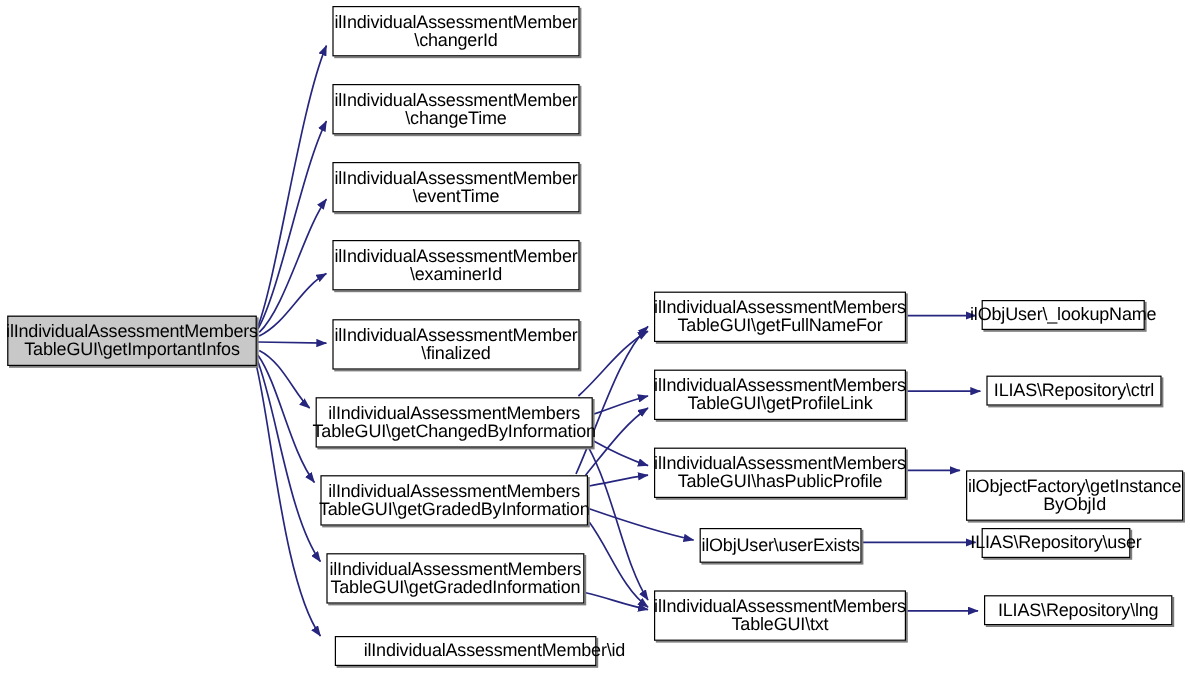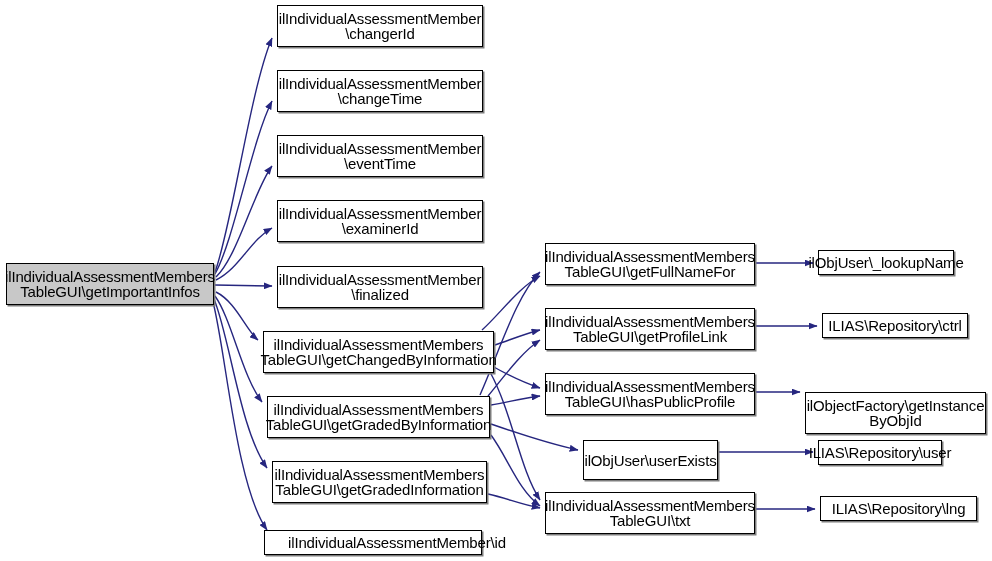--- a/index.html
+++ b/index.html
@@ -95,28 +95,28 @@
       <div class="node" style="left: 277px; top: 200px; width: 206px; height: 42px;">ilIndividualAssessmentMember
 \examinerId</div>
       <div class="node" style="left: 277px; top: 266px; width: 206px; height: 42px;">ilIndividualAssessmentMember
 \finalized</div>
       <div class="node" style="left: 263px; top: 331px; width: 231px; height: 42px;">ilIndividualAssessmentMembers
 TableGUI\getChangedByInformation</div>
       <div class="node" style="left: 267px; top: 396px; width: 223px; height: 42px;">ilIndividualAssessmentMembers
 TableGUI\getGradedByInformation</div>
       <div class="node" style="left: 272px; top: 461px; width: 215px; height: 42px;">ilIndividualAssessmentMembers
 TableGUI\getGradedInformation</div>
-      <div class="node" style="left: 264px; top: 530px; width: 218px; height: 25px; padding-left: 48px;">ilIndividualAssessmentMember\id</div>
+      <div class="node" style="left: 279px; top: 530px; width: 218px; height: 25px; padding-left: 48px;">ilIndividualAssessmentMember\id</div>
       <div class="node" style="left: 545px; top: 243px; width: 210px; height: 42px;">ilIndividualAssessmentMembers
 TableGUI\getFullNameFor</div>
       <div class="node" style="left: 545px; top: 308px; width: 210px; height: 42px;">ilIndividualAssessmentMembers
 TableGUI\getProfileLink</div>
       <div class="node" style="left: 545px; top: 373px; width: 210px; height: 42px;">ilIndividualAssessmentMembers
 TableGUI\hasPublicProfile</div>
-      <div class="node" style="left: 583px; top: 440px; width: 135px; height: 40px; text-align: right;">ilObjUser\userExists</div>
+      <div class="node" style="left: 583px; top: 440px; width: 135px; height: 29px; text-align: right;">ilObjUser\userExists</div>
       <div class="node" style="left: 545px; top: 492px; width: 210px; height: 42px;">ilIndividualAssessmentMembers
 TableGUI\txt</div>
       <div class="node" style="left: 818px; top: 250px; width: 136px; height: 25px;">ilObjUser\_lookupName</div>
       <div class="node" style="left: 822px; top: 313px; width: 146px; height: 25px;">ILIAS\Repository\ctrl</div>
       <div class="node" style="left: 805px; top: 372px; width: 181px; height: 42px; margin-top: 20px;">ilObjectFactory\getInstance
 ByObjId</div>
       <div class="node" style="left: 818px; top: 440px; width: 124px; height: 25px;">ILIAS\Repository\user</div>
       <div class="node" style="left: 820px; top: 496px; width: 157px; height: 25px;">ILIAS\Repository\lng</div>
     </div>
 

